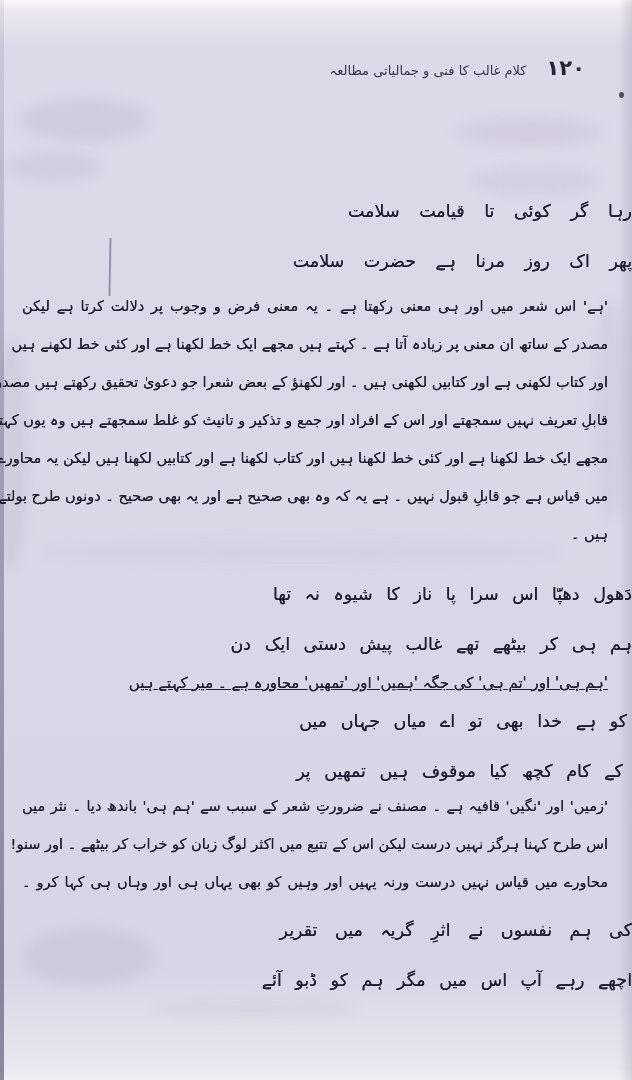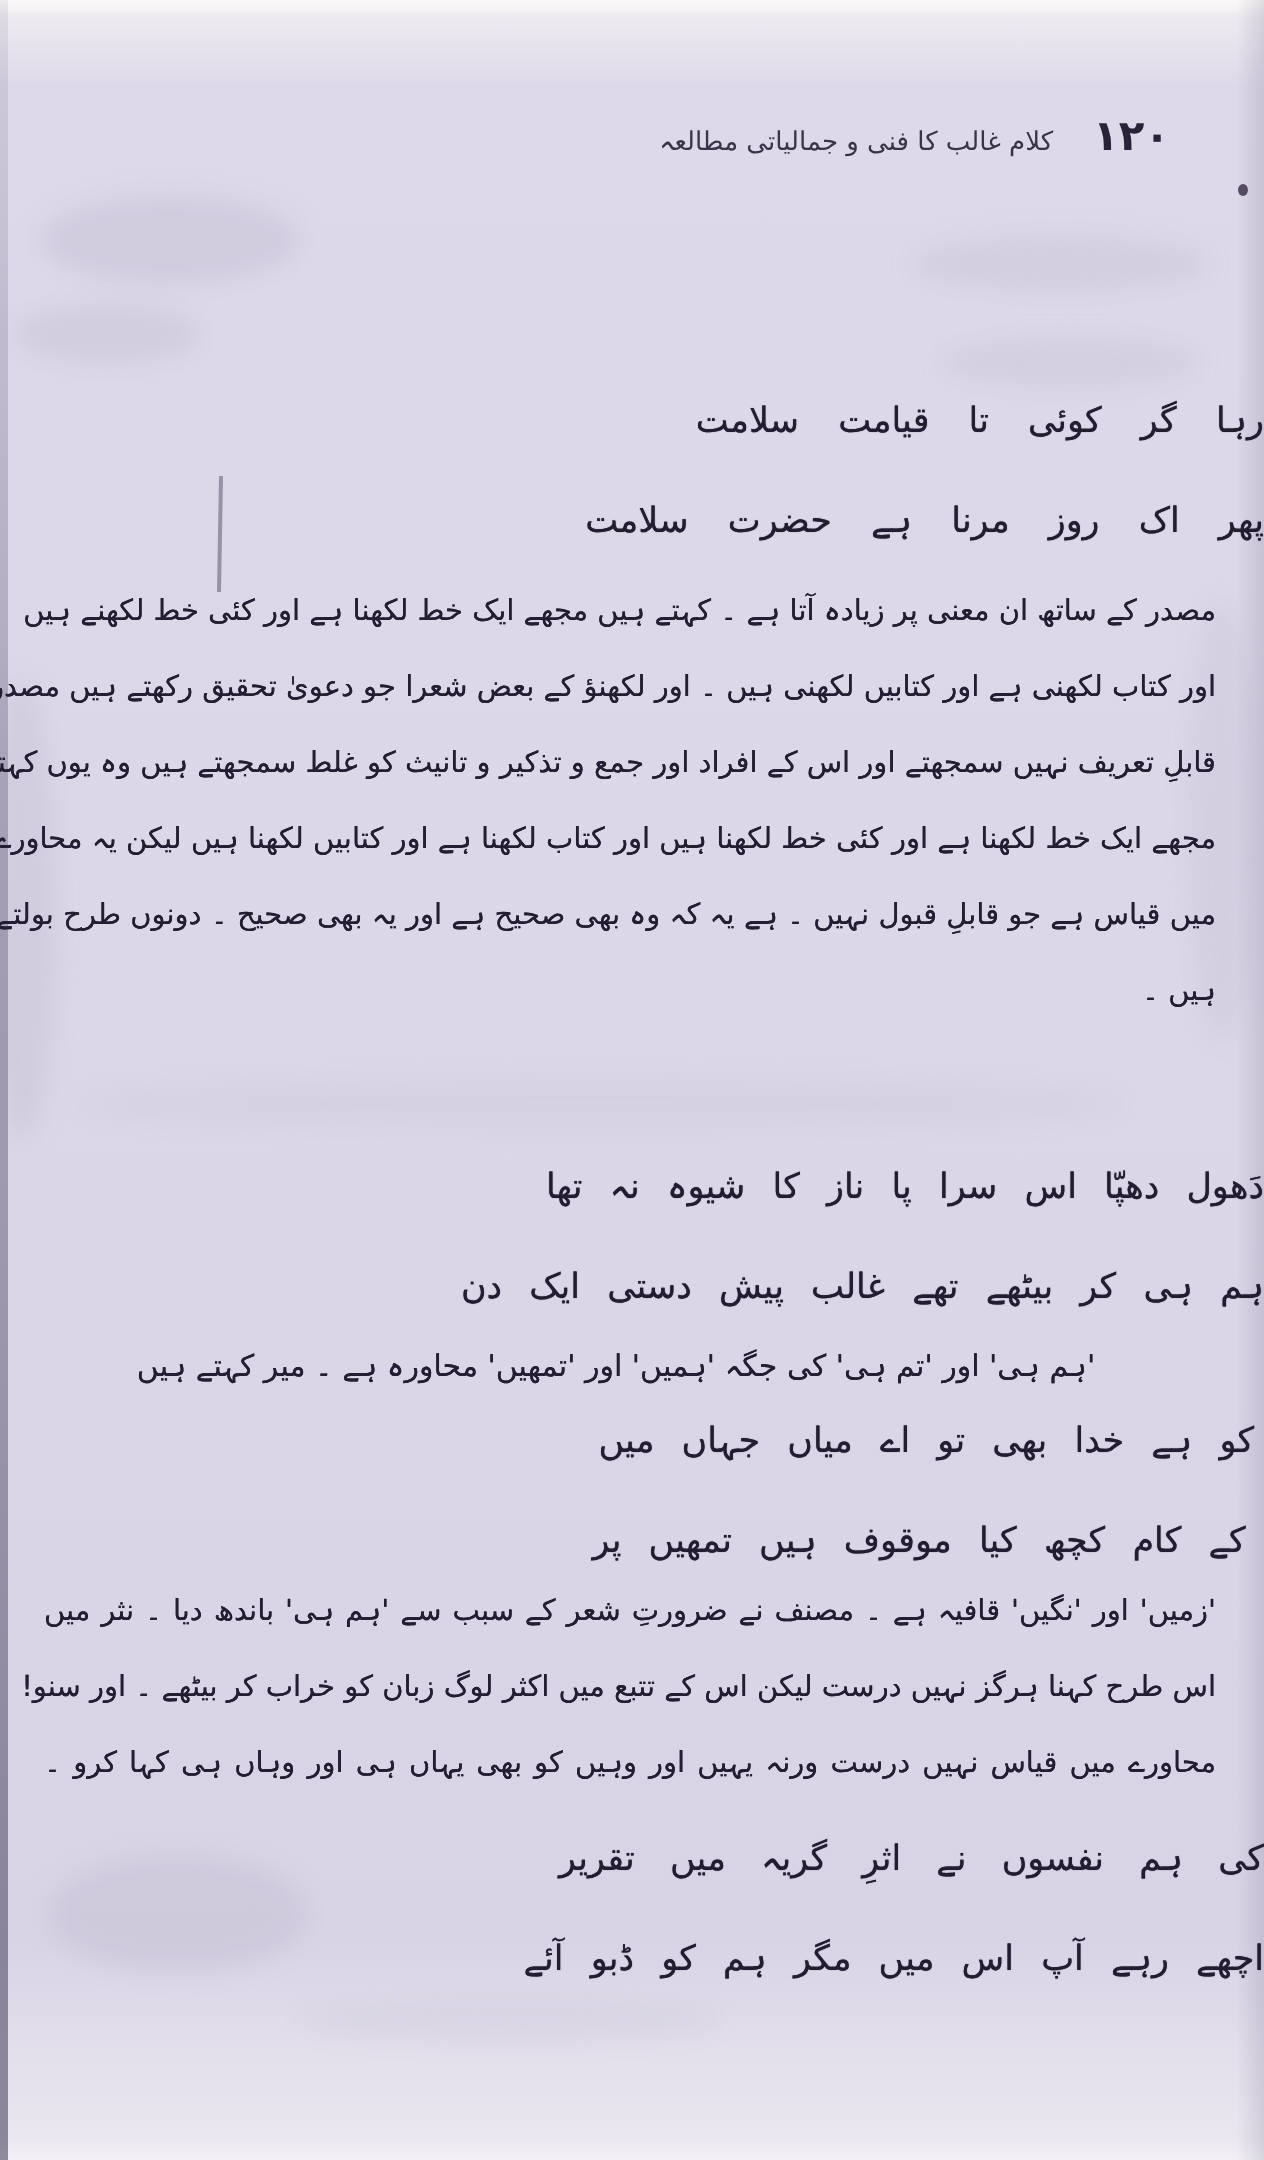--- a/index.html
+++ b/index.html
@@ -48,22 +48,22 @@
   .para{position:absolute;right:24px;left:22px;}
   .para .jline{
     font-size:14.5px;line-height:38px;height:38px;white-space:nowrap;
     text-align:justify;text-align-last:justify;
     color:#251e33;text-shadow:0 0 .3px #251e33;
   }
   .para .endline{text-align:right;text-align-last:right;}
 
   .standalone{
     position:absolute;right:24px;left:8px;
-    font-size:15px;line-height:36px;text-align:center;
-    color:#251e33;text-shadow:0 0 .3px #251e33;
+    font-size:15px;line-height:36px;text-align:right;
+    color:#251e33;text-shadow:0 0 .3px #251e33;text-decoration:underline;
   }
 </style>
 </head>
 <body>
 
 <div class="page">
 
   <div class="edge-top"></div>
   <div class="edge-left"></div>
   <div class="edge-right"></div>
@@ -84,20 +84,21 @@
     <span class="running">کلام غالب کا فنی و جمالیاتی مطالعہ</span>
   </div>
 
 
   <div class="poem poem--wide" style="top:194px;">
     <div class="line">رہا گر کوئی تا قیامت سلامت</div>
     <div class="line">پھر اک روز مرنا ہے حضرت سلامت</div>
   </div>
 
   <div class="para" style="top:287px;">
+    <div class="jline">'ہے' اس شعر میں اور ہی معنی رکھتا ہے ۔ یہ معنی فرض و وجوب پر دلالت کرتا ہے لیکن</div>
     <div class="jline">مصدر کے ساتھ ان معنی پر زیادہ آتا ہے ۔ کہتے ہیں مجھے ایک خط لکھنا ہے اور کئی خط لکھنے ہیں</div>
     <div class="jline">اور کتاب لکھنی ہے اور کتابیں لکھنی ہیں ۔ اور لکھنؤ کے بعض شعرا جو دعویٰ تحقیق رکھتے ہیں مصدر کو</div>
     <div class="jline">قابلِ تعریف نہیں سمجھتے اور اس کے افراد اور جمع و تذکیر و تانیث کو غلط سمجھتے ہیں وہ یوں کہتے ہیں</div>
     <div class="jline">مجھے ایک خط لکھنا ہے اور کئی خط لکھنا ہیں اور کتاب لکھنا ہے اور کتابیں لکھنا ہیں لیکن یہ محاورے</div>
     <div class="jline">میں قیاس ہے جو قابلِ قبول نہیں ۔ ہے یہ کہ وہ بھی صحیح ہے اور یہ بھی صحیح ۔ دونوں طرح بولتے</div>
     <div class="jline endline">ہیں ۔</div>
   </div>
 
   <div class="poem" style="top:577px;">
     <div class="line">دَھول دھپّا اس سرا پا ناز کا شیوہ نہ تھا</div>

